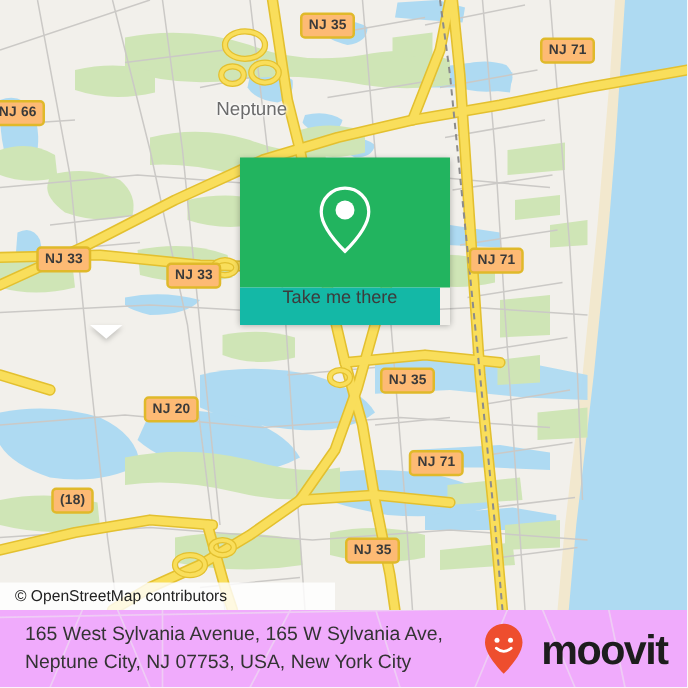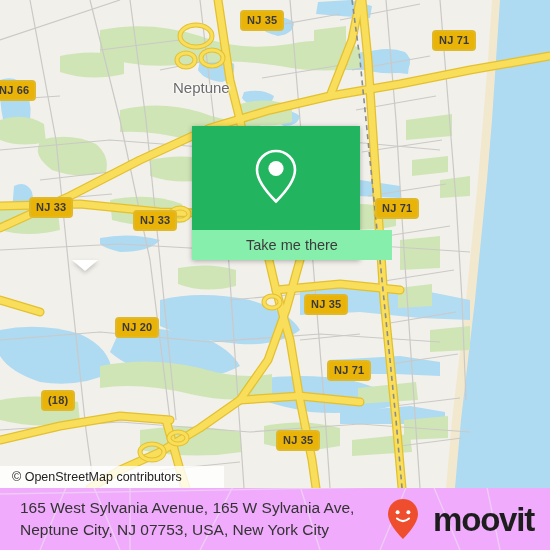--- a/index.html
+++ b/index.html
@@ -4,42 +4,42 @@
 <style>
   html,body{margin:0;padding:0;background:#fff;}
   body{width:550px;height:550px;font-family:"Liberation Sans",sans-serif;overflow:hidden;}
   #app{position:relative;width:550px;height:550px;overflow:hidden;background:#fff;}
 
   
   #map{position:absolute;left:0;top:0;width:550px;height:488px;overflow:hidden;background:#F2F0EB;}
   .layer{position:absolute;left:0;top:0;width:550px;height:488px;}
 
   
-  .shield{position:absolute;background:#eab308;border:2px solid #E0B92A;border-radius:4px;
+  .shield{position:absolute;background:#fdba74;border:2px solid #E0B92A;border-radius:4px;
           color:#3A3A3A;font-size:11px;font-weight:bold;line-height:14px;padding:1px 5px 2px 5px;
           white-space:nowrap;font-family:"Liberation Sans",sans-serif;letter-spacing:.2px;}
 
   .placelabel{position:absolute;color:#6B6B6B;font-size:15px;font-weight:400;white-space:nowrap;
               text-shadow:0 0 3px #fff,0 0 3px #fff,0 0 2px #fff;line-height:16px;}
   .placelabel.two{text-align:center;line-height:17px;}
 
   
   #card{position:absolute;left:192px;top:126px;width:168px;height:134px;
         box-shadow:0 1px 5px rgba(0,0,0,.30);}
   #card-top{position:absolute;left:0;top:0;width:168px;height:104px;background:#22B45F;}
-  #card-bottom{position:absolute;left:0;top:104px;width:200px;height:30px;background:#86efac;
-               display:flex;align-items:center;justify-content:center;}
+  #card-bottom{position:absolute;left:0;top:104px;width:160px;height:30px;background:#14b8a6;
+               display:flex;justify-content:center;}
   #card-label{color:#3C3C3C;font-size:14.5px;}
   #card-tail{position:absolute;left:72px;top:260px;width:0;height:0;
              border-left:13px solid transparent;border-right:13px solid transparent;
              border-top:11px solid #FFFFFF;filter:drop-shadow(0 2px 2px rgba(0,0,0,.20));}
   #pin-icon{position:absolute;left:50%;top:50%;transform:translate(-50%,-50%);}
 
   
-  #attrib{position:absolute;left:0;top:466px;width:224px;height:22px;
+  #attrib{position:absolute;left:0;top:466px;width:268px;height:22px;
           background:rgba(255,255,255,.82);display:flex;align-items:center;}
   #attrib-text{color:#222;font-size:12.5px;padding-left:12px;}
 
   
   #footer{position:absolute;left:0;top:488px;width:550px;height:62px;background:#f0abfc;overflow:hidden;}
   #footer-watermark{position:absolute;left:0;top:-34px;width:550px;height:96px;opacity:.5;}
   #footer-inner{position:absolute;left:0;top:0;width:550px;height:62px;display:flex;
                 align-items:center;justify-content:space-between;padding:0 16px 0 20px;box-sizing:border-box;}
   #addr{color:#333;font-size:15.5px;line-height:22px;max-width:370px;}
   #brand{display:flex;align-items:center;gap:2px;flex:none;}

